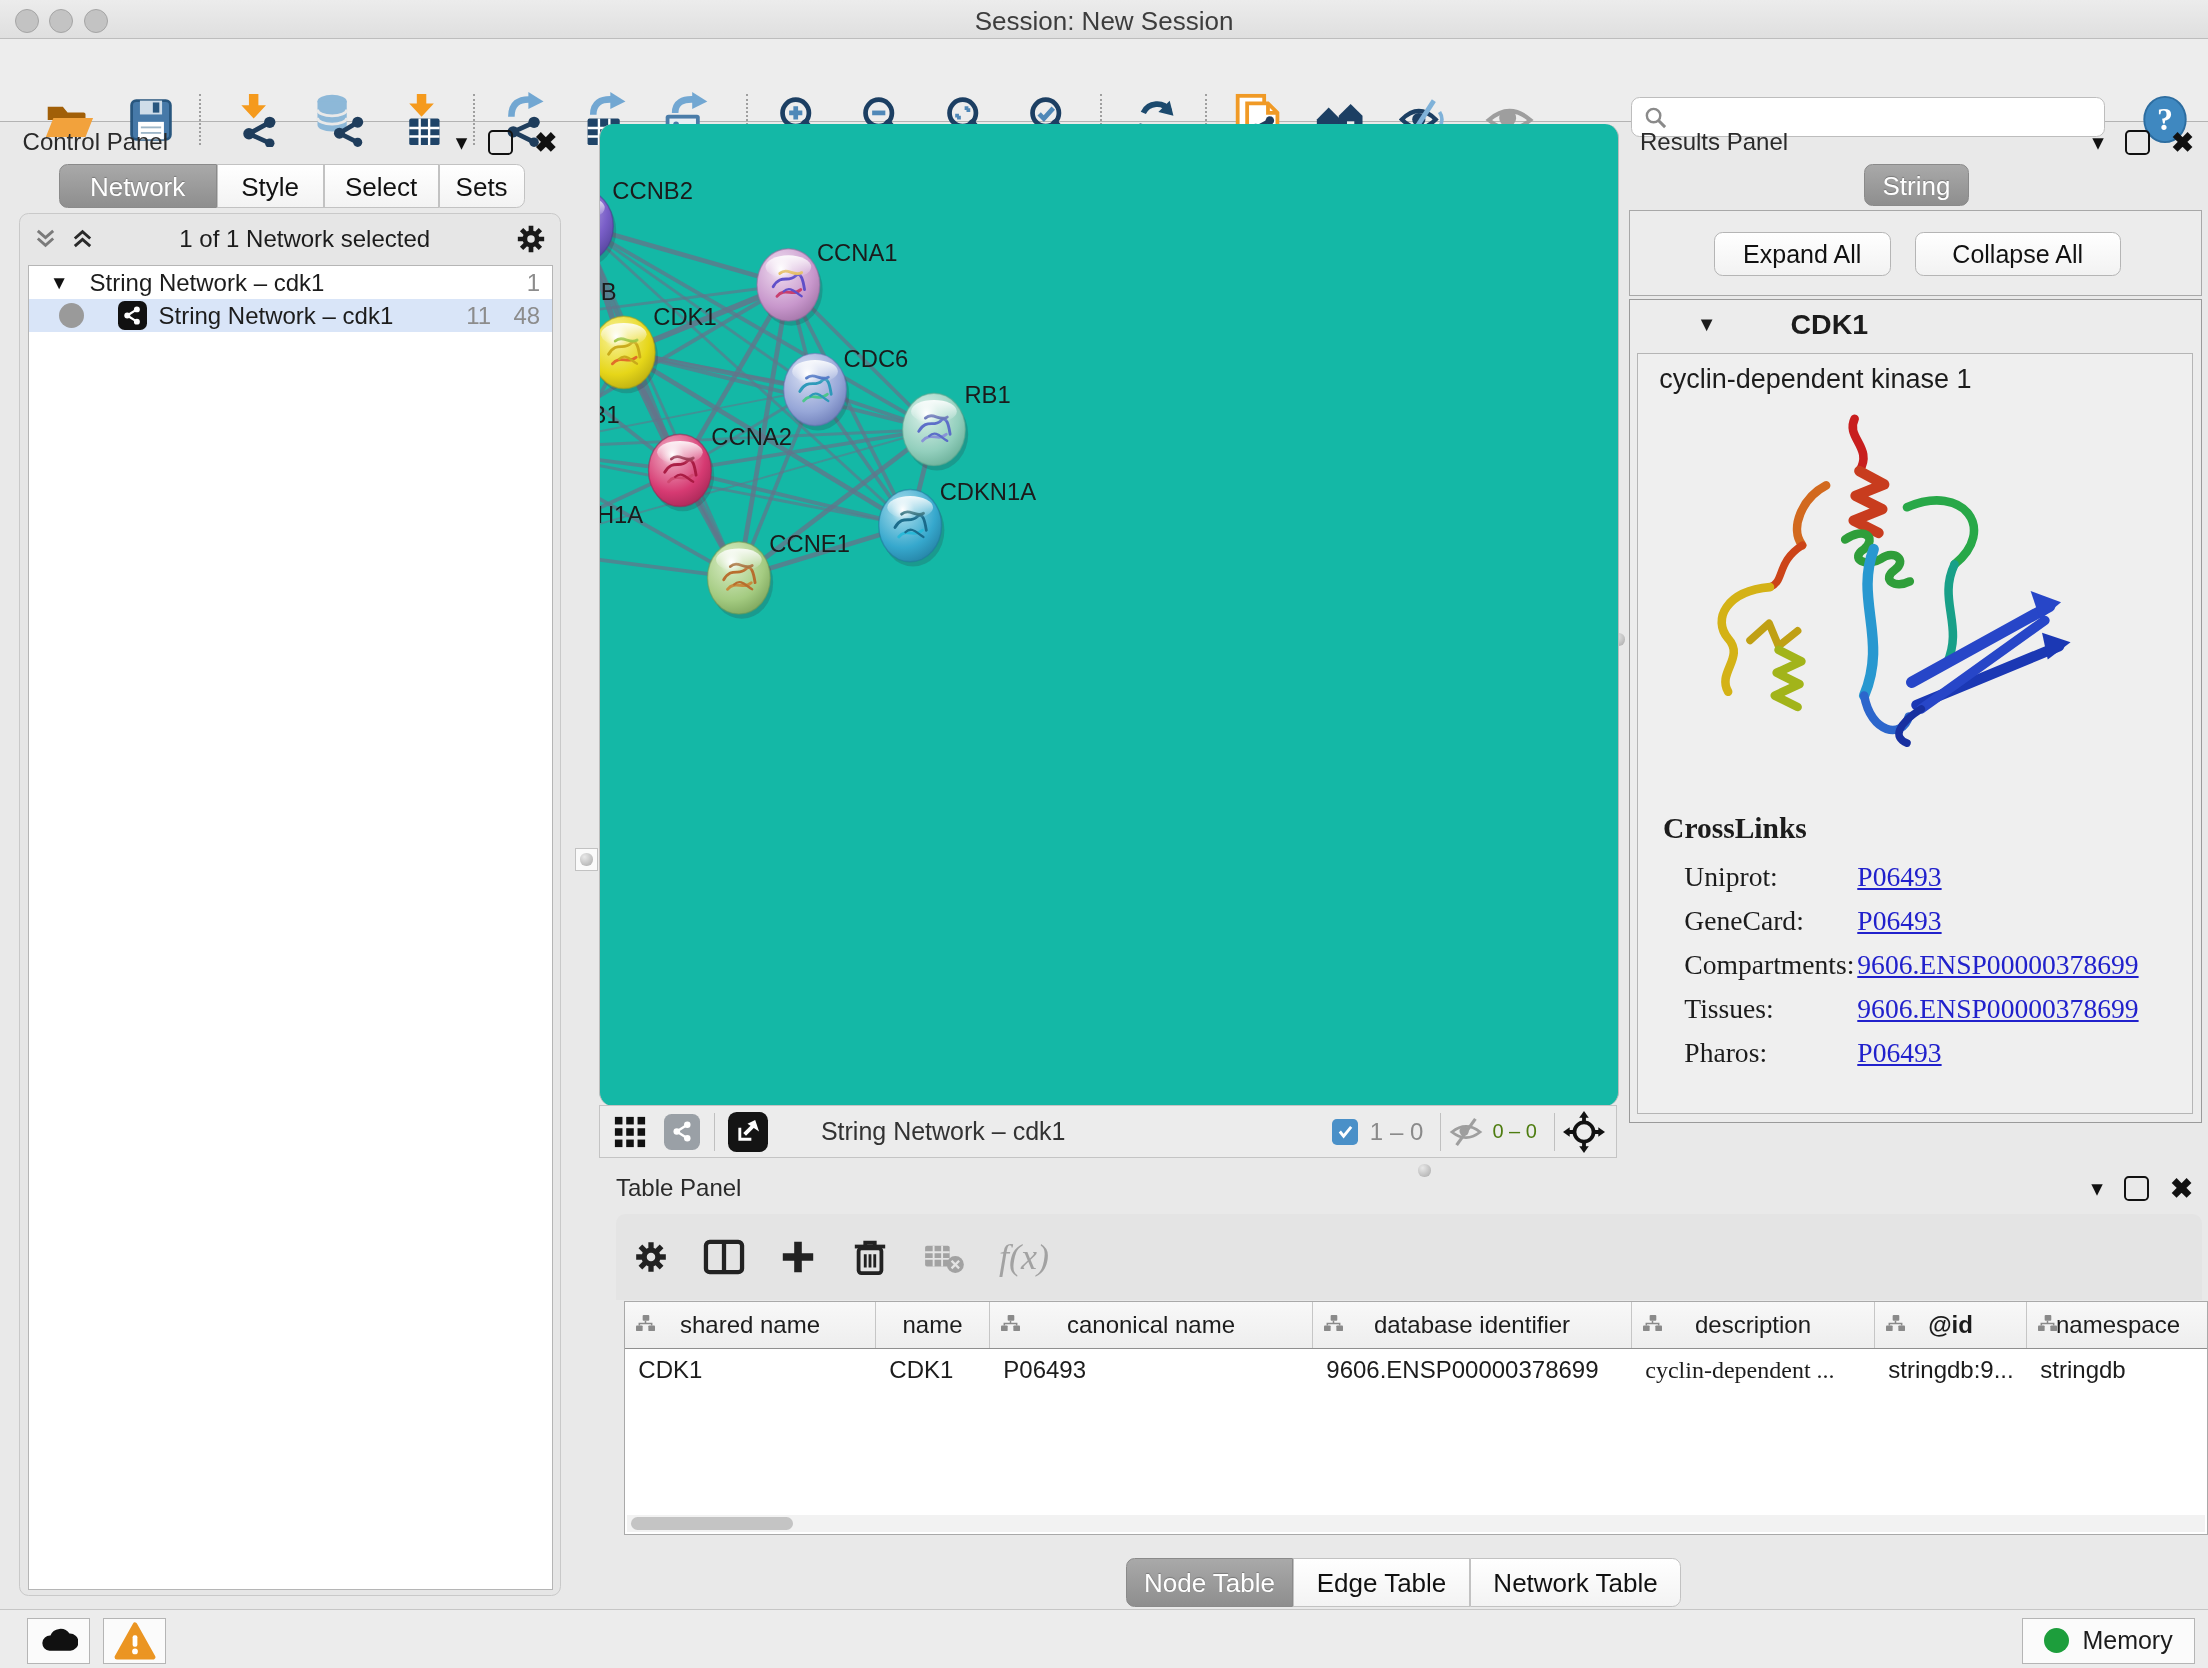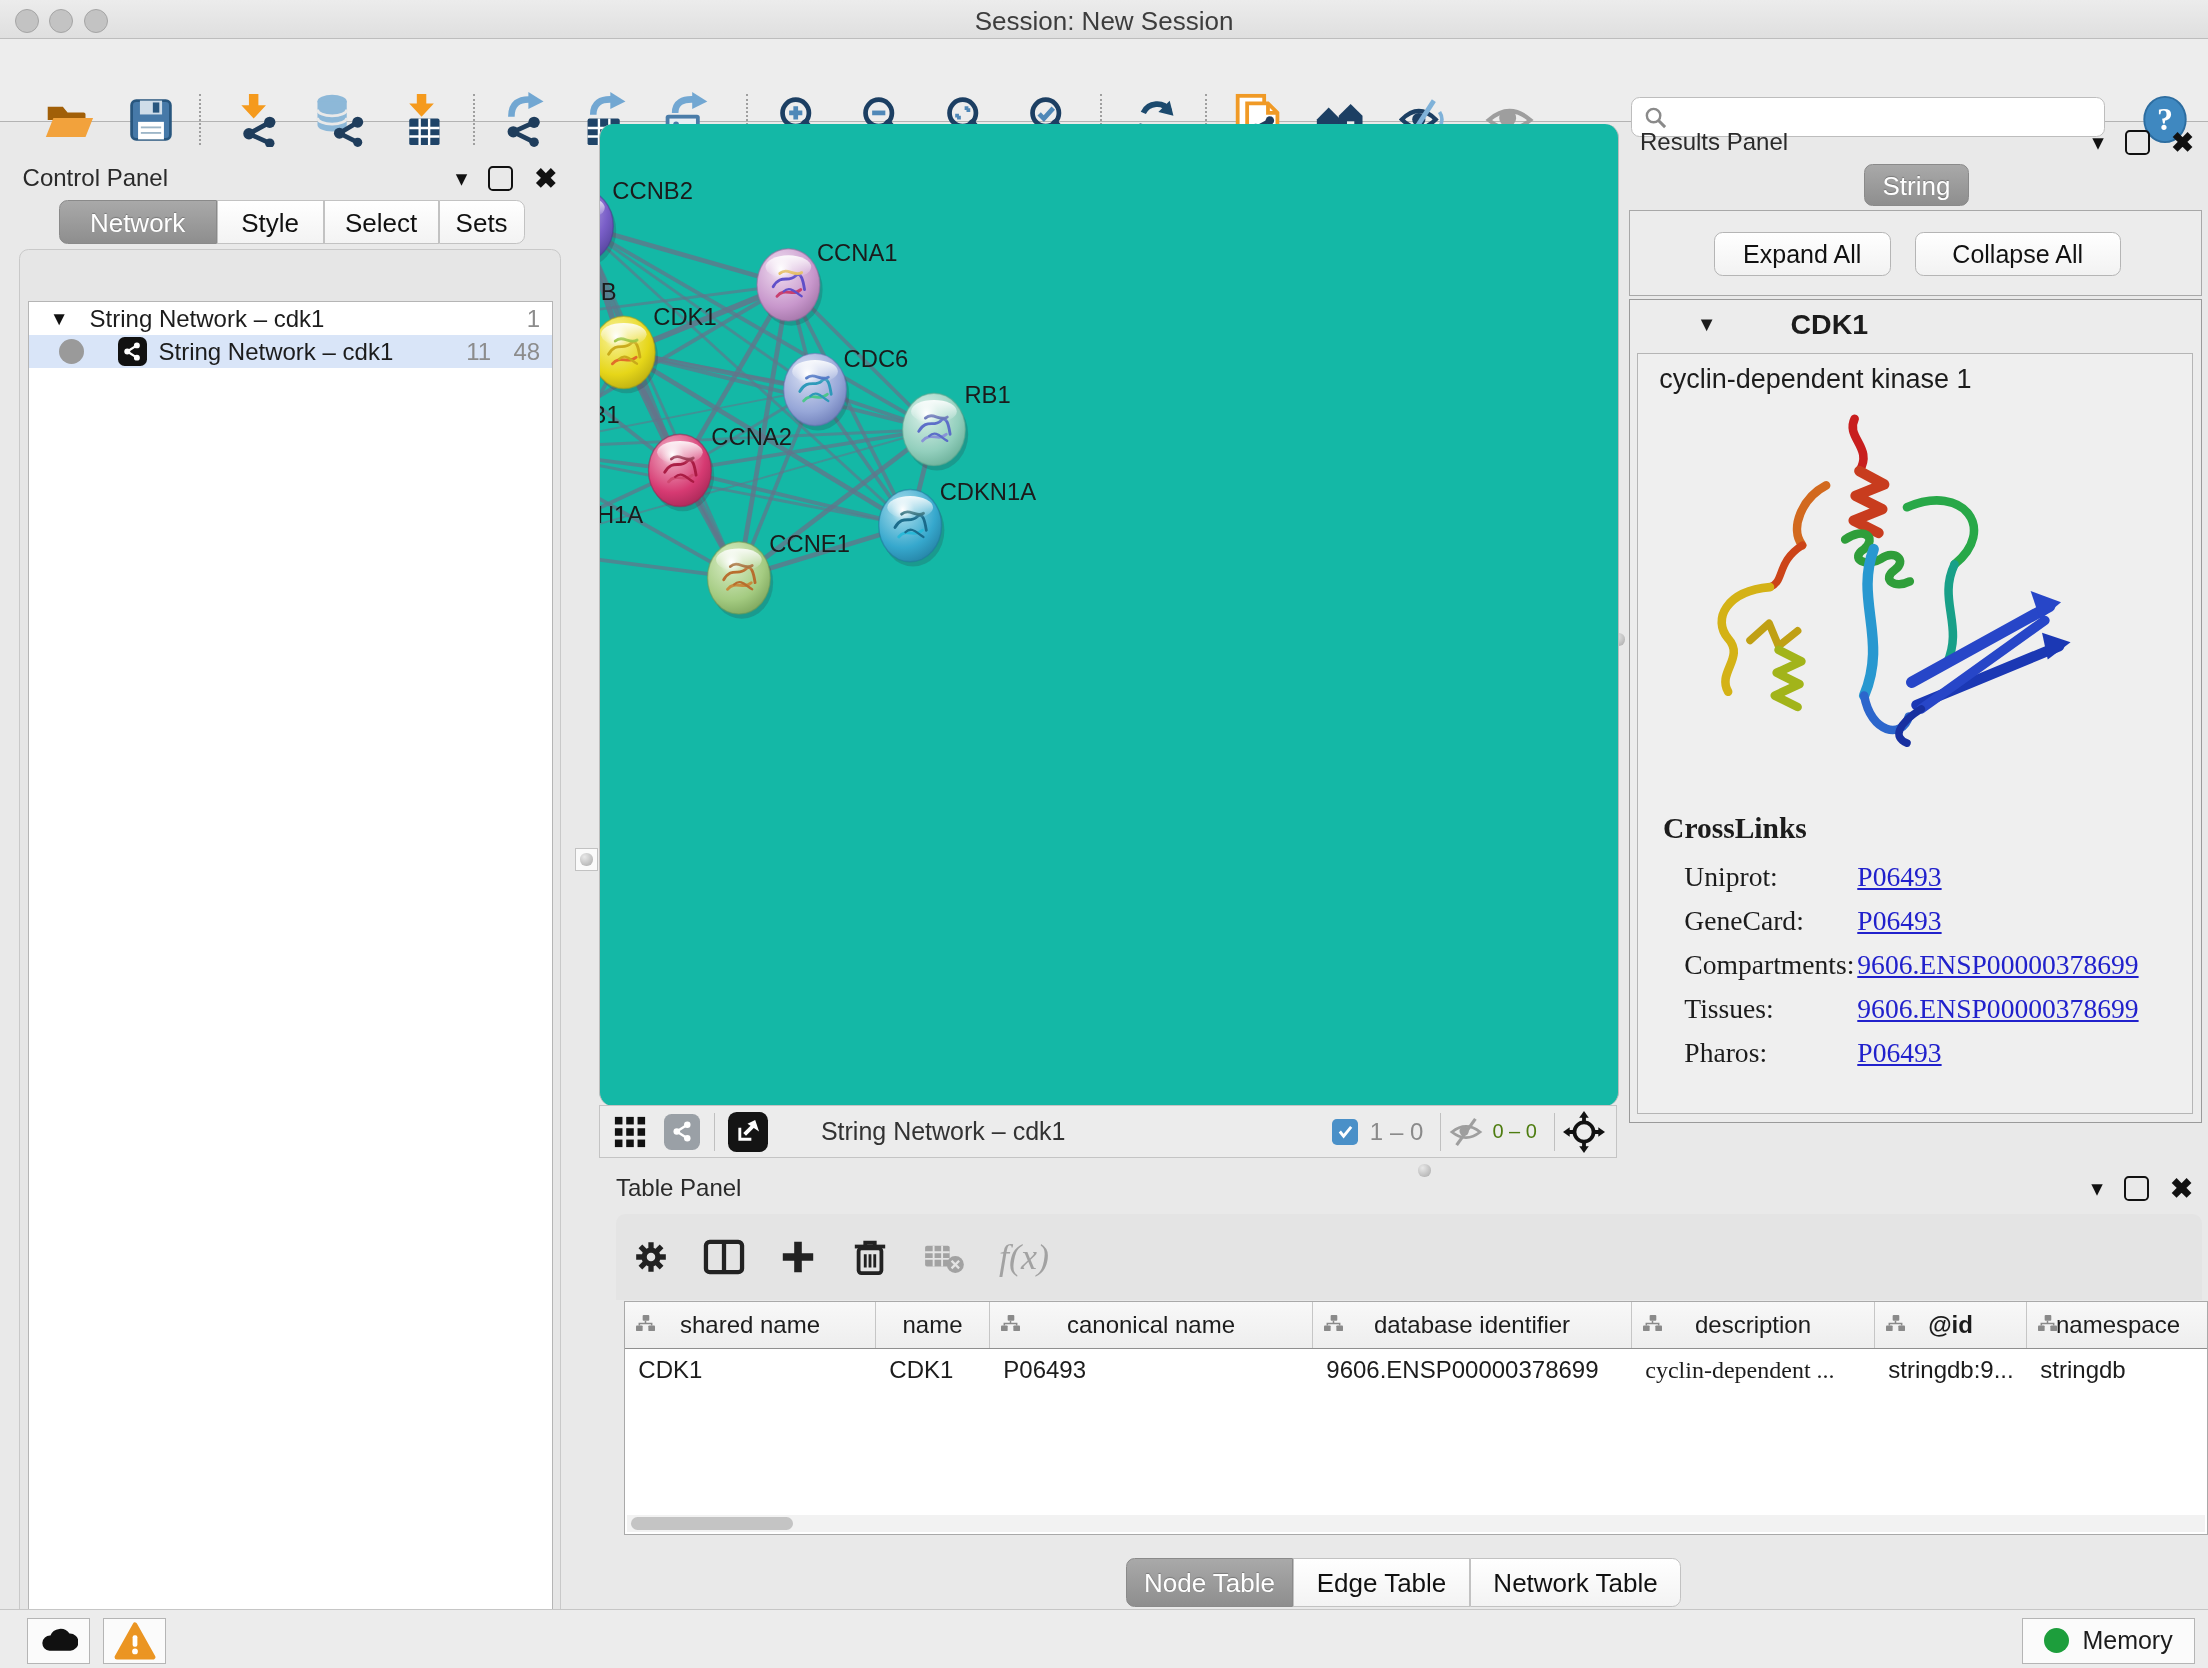--- a/index.html
+++ b/index.html
@@ -30,21 +30,21 @@
     background:linear-gradient(#ffffff,#f3f3f3);border:1px solid #c2c2c2;color:#111;
     box-sizing:border-box;cursor:default;}
   .seg.sel{background:linear-gradient(#a9a9a9,#8e8e8e);color:#fff;border-color:#8a8a8a;
     text-shadow:0 -1px 1px rgba(0,0,0,.25);}
   .seg.first{border-radius:8.6px 0 0 8.6px;}
   .seg.last{border-radius:0 8.6px 8.6px 0;}
   .seg.only{border-radius:8.6px;}
   .btn{display:inline-block;background:linear-gradient(#ffffff,#f2f2f2);border:1px solid #b5b5b5;
     border-radius:8.6px;font-size:25px;text-align:center;color:#111;}
   
-  .control-panel{position:absolute;left:7.6px;top:124px;width:563px;height:1480px;margin-top:36px;}
+  .control-panel{position:absolute;left:7.6px;top:124px;width:563px;height:1480px;}
   .cp-sub{position:absolute;left:11.4px;top:89px;right:9.5px;bottom:7.6px;background:#e6e6e6;
     border:1px solid #c9c9c9;border-radius:9.5px;}
   .cp-strip{position:absolute;left:0;top:0;right:0;height:49px;display:flex;align-items:center;}
   .cp-list{position:absolute;left:7.6px;top:51px;right:7.6px;bottom:5.7px;background:#fff;border:1px solid #b5b5b5;}
   .tree-row{display:flex;align-items:center;height:33px;font-size:24px;}
   .tree-row .cnt{color:#8c8c8c;width:49px;text-align:right;flex:none;}
   .net-glyph{width:29.5px;height:29.5px;border-radius:6.7px;background:#111;display:flex;align-items:center;justify-content:center;flex:none;}
   
   .net-canvas{position:absolute;left:599px;top:124px;width:1018px;height:982px;background:#14b8a6;
     border-left:1px solid #bcbcbc;border-right:1px solid #bcbcbc;border-radius:14px;}
@@ -290,20 +290,40 @@
     <div style="position:absolute;left:15px;top:3.8px" class="panel-title">Control Panel</div>
     <div class="ph-icons" style="right:13.3px;top:5.7px">
       <span class="tri">▾</span>
       <span class="float-box"></span>
       <span class="close-x">✖</span>
     </div>
     <div style="position:absolute;left:51px;top:40px">
       <span class="seg sel first" style="width:158px">Network</span><span class="seg" style="width:107px">Style</span><span class="seg" style="width:115px">Select</span><span class="seg last" style="width:86px">Sets</span>
     </div>
     <div class="cp-sub">
+      <div class="cp-strip">
+        <svg width="25" height="25" viewBox="0 0 26 26" style="margin-left:13.3px">
+            <g fill="none" stroke="#7a7a7a" stroke-width="3">
+              <path d="M5 5l8 7 8-7M5 13l8 7 8-7"></path>
+            </g>
+          </svg>
+        <svg width="25" height="25" viewBox="0 0 26 26" style="margin-left:11.4px">
+            <g fill="none" stroke="#2a2a2a" stroke-width="3">
+              <path d="M5 21l8-7 8 7M5 13l8-7 8 7"></path>
+            </g>
+          </svg>
+        <span style="flex:1;text-align:center;font-size:24px">1 of 1 Network selected</span>
+        <svg width="32" height="32" viewBox="0 0 34 34" style="margin-right:13.3px">
+            <g stroke="#1a1a1a" stroke-width="5">
+              <path d="M17 3v28M3 17h28M7 7l20 20M27 7L7 27"></path>
+            </g>
+            <circle cx="17" cy="17" r="9" fill="#1a1a1a"></circle>
+            <circle cx="17" cy="17" r="4" fill="#e6e6e6"></circle>
+          </svg>
+      </div>
       <div class="cp-list">
         <div class="tree-row">
           <span style="width:40px;text-align:right;font-size:19px;color:#111">▼</span>
           <span style="margin-left:21px;flex:1">String Network – cdk1</span>
           <span class="cnt" style="margin-right:11.4px">1</span>
         </div>
         <div class="tree-row" style="background:#d9e5f8">
           <span style="width:25px;height:25px;border-radius:50%;background:#9a9a9a;margin-left:30px;flex:none"></span>
           <span class="net-glyph" style="margin-left:34px">
             <svg width="21" height="21" viewBox="0 0 24 24">

